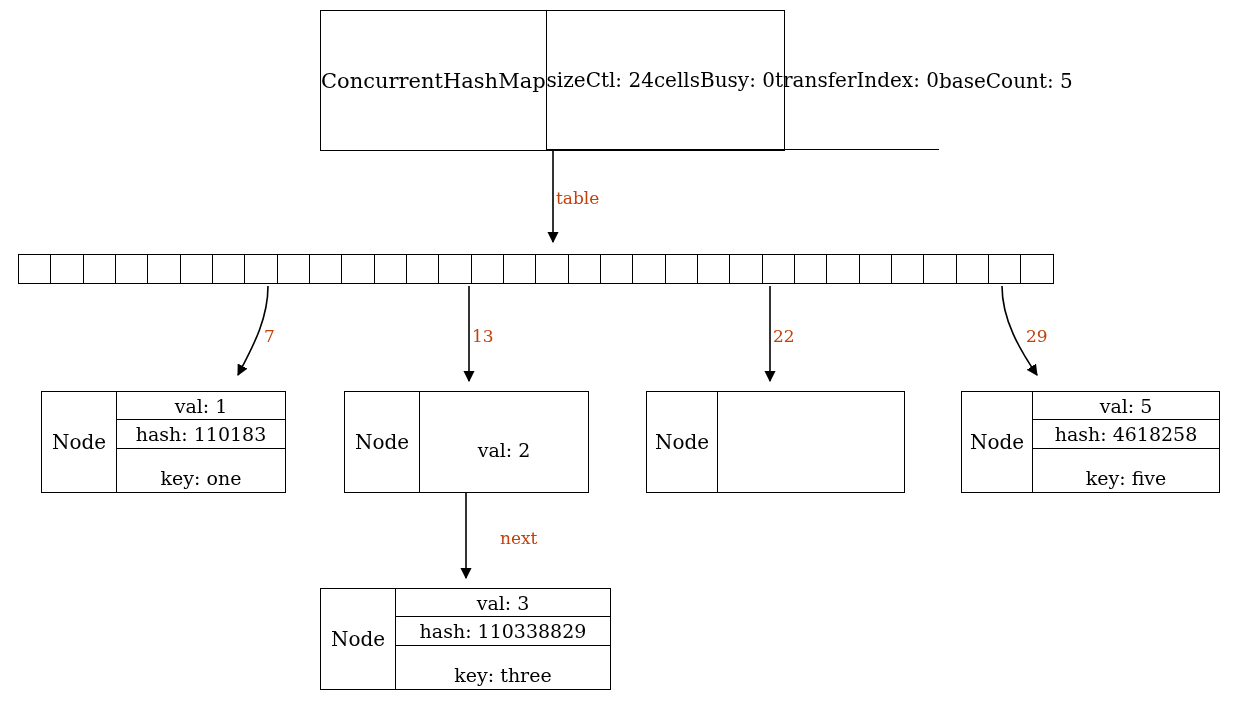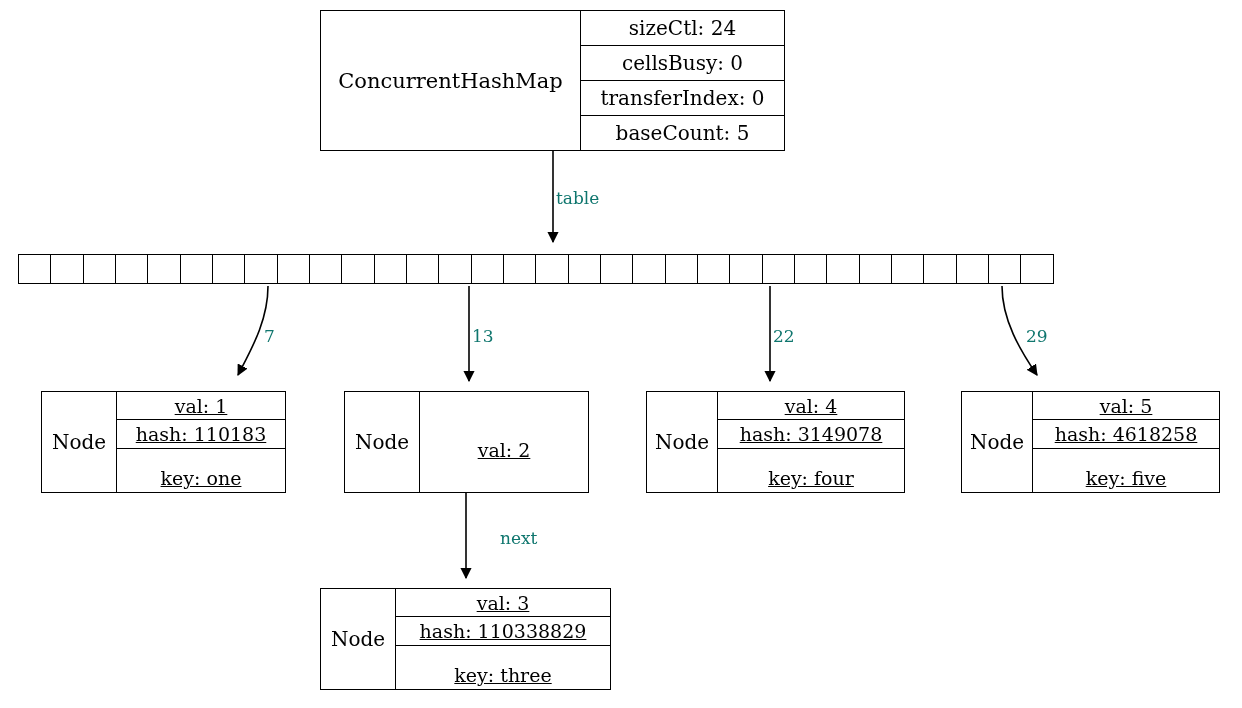--- a/index.html
+++ b/index.html
@@ -44,21 +44,21 @@
     border-right: 1px solid #000;
     display: flex;
     align-items: center;
     justify-content: center;
     font-size: 21px;
     white-space: nowrap;
   }
   .chm-fields {
     flex: 1;
     display: flex;
-    flex-direction: column;
+    flex-direction: row;
   }
   .chm-field {
     flex: 1 1 0;
     box-sizing: border-box;
     border-bottom: 1px solid #000;
     display: flex;
     align-items: center;
     justify-content: center;
     font-size: 20px;
     white-space: nowrap;
@@ -111,21 +111,20 @@
   }
   .node-field {
     flex: 1 1 0;
     box-sizing: border-box;
     border-bottom: 1px solid #000;
     display: flex;
     align-items: center;
     justify-content: center;
     font-size: 19px;
     white-space: nowrap;
-    text-decoration: underline;
   }
   .node-field:last-child { border-bottom: none; margin-top: 16px; }
 
   
   #node-one   { left: 41px;  top: 391px; width: 245px; }
   #node-one   .node-label { width: 75px; }
   #node-two   { left: 344px; top: 391px; width: 245px; }
   #node-two   .node-label { width: 75px; }
   #node-four  { left: 646px; top: 391px; width: 259px; }
   #node-four  .node-label { width: 71px; }
@@ -133,21 +132,21 @@
   #node-five  .node-label { width: 71px; }
   #node-three { left: 320px; top: 588px; width: 291px; }
   #node-three .node-label { width: 75px; }
 
   
   .edge-label {
     position: absolute;
     font-size: 17px;
     font-family: "DejaVu Serif", "Liberation Serif", serif;
     white-space: nowrap;
-    color: #0f766e;
+    color: #c2410c;
   }
 </style>
 </head>
 <body>
 
 <div id="canvas">
 
   <svg id="svg-edges" viewBox="0 0 1242 708" width="1242" height="708">
     <defs>
       <marker id="arrow" viewBox="0 0 10 10" refX="9" refY="5" markerWidth="7" markerHeight="7" orient="auto-start-reverse">
@@ -231,25 +230,20 @@
 
   <div class="node-box" id="node-two">
     <div class="node-label">Node</div>
     <div class="node-fields">
       <div class="node-field">val: 2</div>
     </div>
   </div>
 
   <div class="node-box" id="node-four">
     <div class="node-label">Node</div>
-    <div class="node-fields">
-      <div class="node-field">val: 4</div>
-      <div class="node-field">hash: 3149078</div>
-      <div class="node-field">key: four</div>
-    </div>
   </div>
 
   <div class="node-box" id="node-five">
     <div class="node-label">Node</div>
     <div class="node-fields">
       <div class="node-field">val: 5</div>
       <div class="node-field">hash: 4618258</div>
       <div class="node-field">key: five</div>
     </div>
   </div>

